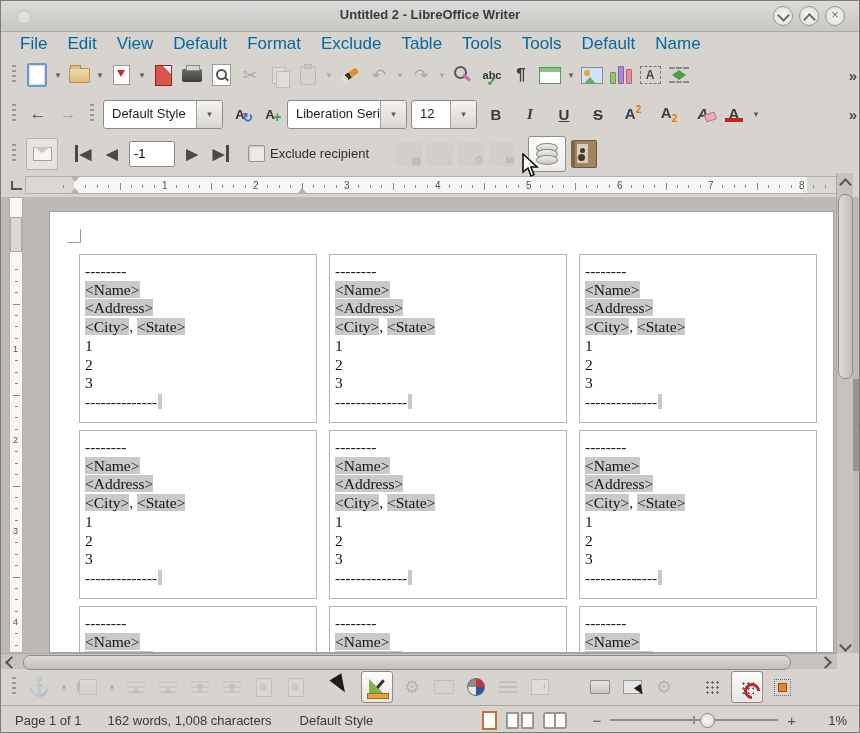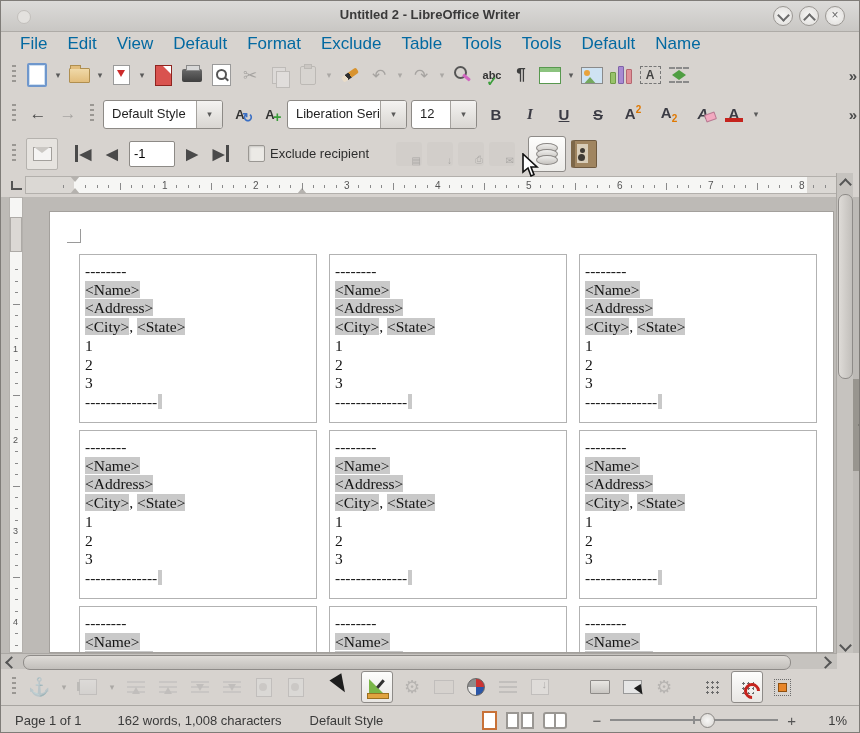--- a/index.html
+++ b/index.html
@@ -688,21 +688,21 @@
         <i class="i-grid" style="width:14px;height:14px;"></i>
         <i class="i-magnet"></i>
       </span>
     <span class="ico">
         <i class="i-helplines"></i>
       </span>
   </div>
 
   <div class="statusbar">
     <span class="st" style="margin-left:14px;">Page 1 of 1</span>
-    <span class="st" style="margin-left:36px;">162 words, 1,008 characters</span>
+    <span class="st" style="margin-left:26px;">162 words, 1,008 characters</span>
     <span class="st" style="margin-left:28px;">Default Style</span>
     <span style="margin-left:auto;display:flex;align-items:center;gap:9px;margin-right:12px;">
       <i class="lay1"></i>
       <span class="lay2">
           <i></i>
           <i></i>
         </span>
       <span class="layb">
           <i></i>
           <i></i>

